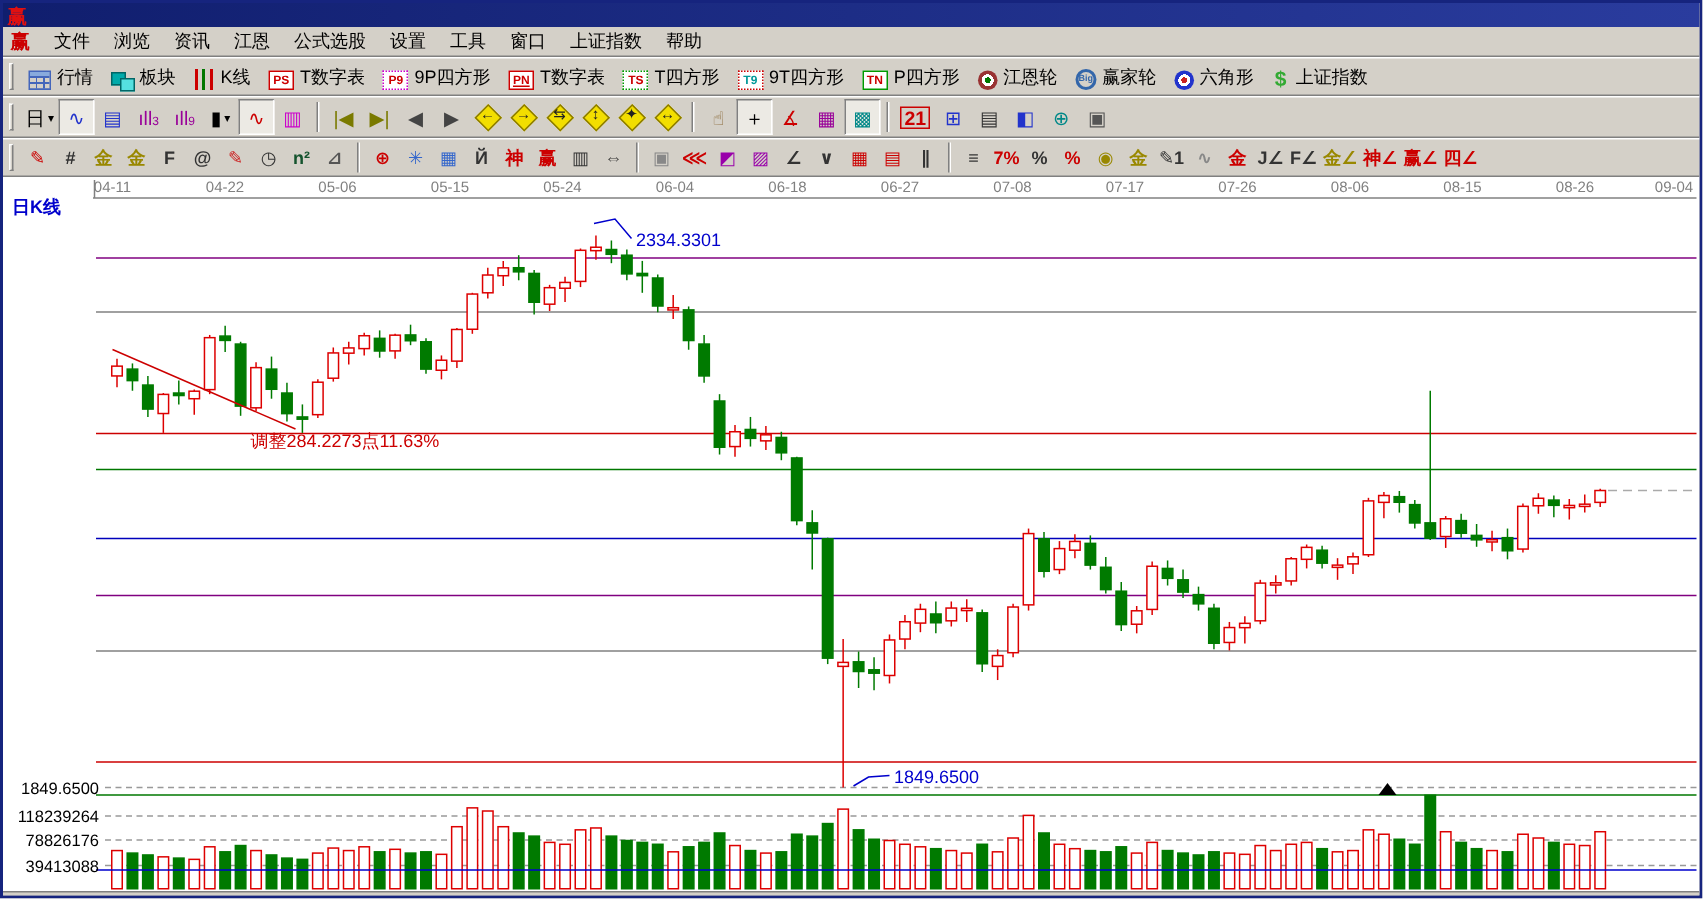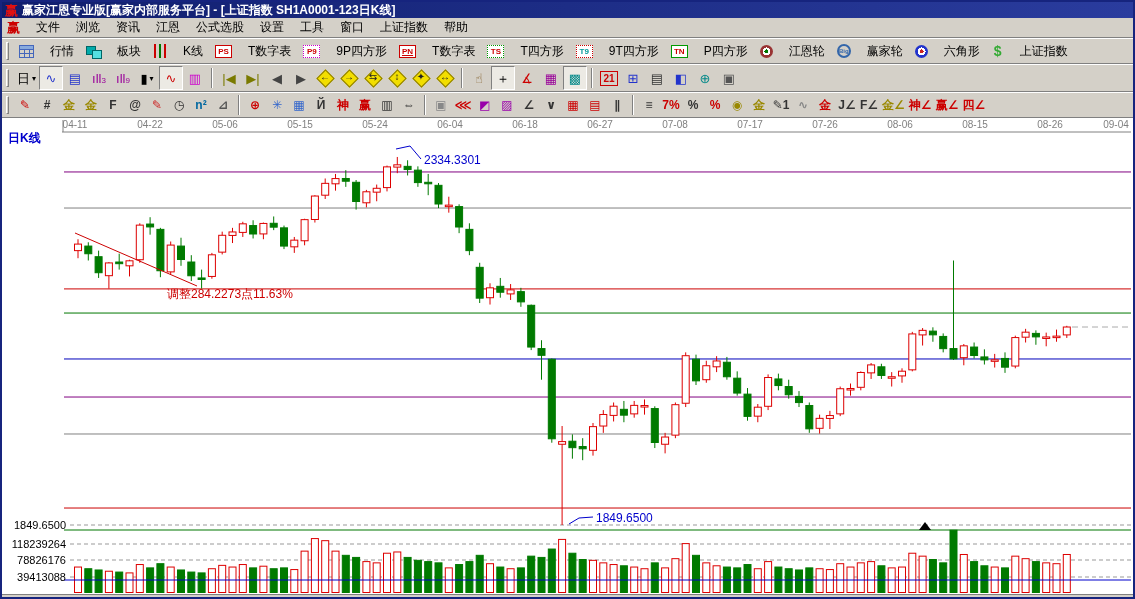--- a/index.html
+++ b/index.html
@@ -26,21 +26,21 @@
   .toolbar { background:#D4D0C8; display:flex; align-items:center; border-top:1px solid #FFFFFF;
              border-bottom:1px solid #808080; padding-left:2px; overflow:hidden; white-space:nowrap; }
   .tb1 { height:26px; flex:0 0 26px; }
   .tb2 { height:28px; flex:0 0 28px; }
   .tb3 { height:26px; flex:0 0 26px; }
   .tb-grip { width:3px; height:18px; border:1px solid; border-color:#fff #808080 #808080 #fff;
              margin:0 5px 0 2px; flex:0 0 3px; }
   .tb-sep { width:2px; height:20px; border-left:1px solid #808080; border-right:1px solid #fff;
             margin:0 4px; flex:0 0 2px; }
 
-  .tb1-btn { display:flex; align-items:center; gap:16px; padding:2px 6px 2px 4px; height:24px;
+  .tb1-btn { display:flex; align-items:flex-end; gap:4px; padding:2px 6px 2px 4px; height:24px;
              border:1px solid transparent; cursor:default; }
   .tlabel { font-size:12px; color:#000; }
 
   .ticon { display:inline-flex; align-items:center; justify-content:center; }
   .icon-table { width:15px; height:13px; border:1px solid #4466BB; background:
       linear-gradient(#88AADD 0 3px, transparent 3px),
       repeating-linear-gradient(to right, transparent 0 4px, #4466BB 4px 5px),
       repeating-linear-gradient(to bottom, transparent 0 3px, #4466BB 3px 4px); }
   .icon-blocks { width:15px; height:13px; position:relative; }
   .icon-blocks::before { content:""; position:absolute; left:0; top:1px; width:8px; height:7px;
@@ -81,21 +81,20 @@
   svg { display:block; }
   .bottom-strip { flex:1 1 auto; background:#D4D0C8; border-top:1px solid #808080; }
 </style>
 </head>
 <body>
 
 <div class="window">
 
   <div class="titlebar">
     <span class="title-logo">赢</span>
-    <span class="title-text">赢家江恩专业版[赢家内部服务平台] - [上证指数  SH1A0001-123日K线]</span>
   </div>
 
   <div class="menubar" id="menubar">
     <span class="menu-logo">赢</span>
   <span class="menu-item">文件</span>
       <span class="menu-item">浏览</span>
       <span class="menu-item">资讯</span>
       <span class="menu-item">江恩</span>
       <span class="menu-item">公式选股</span>
       <span class="menu-item">设置</span>
@@ -244,21 +243,21 @@
         <span class="g" style="color: rgb(204, 0, 0);">∡</span>
       </div>
       <div class="tb2-btn">
         <span class="g" style="color: rgb(153, 0, 153);">▦</span>
       </div>
       <div class="tb2-btn pressed">
         <span class="g" style="color: rgb(0, 136, 136);">▩</span>
       </div>
       <div class="tb-sep"></div>
       <div class="tb2-btn">
-        <span class="g" style="color: rgb(204, 0, 0); border: 1px solid rgb(204, 0, 0); font-size: 10px; padding: 0px 2px; font-weight: bold;">21</span>
+        <span class="g" style="color: rgb(204, 0, 0); border: 1px solid rgb(204, 0, 0); font-size: 13px; padding: 0px 2px; font-weight: bold;">21</span>
       </div>
       <div class="tb2-btn">
         <span class="g" style="color: rgb(34, 51, 204);">⊞</span>
       </div>
       <div class="tb2-btn">
         <span class="g" style="color: rgb(51, 51, 51);">▤</span>
       </div>
       <div class="tb2-btn">
         <span class="g" style="color: rgb(34, 51, 204);">◧</span>
       </div>
@@ -289,21 +288,21 @@
       <div class="tb3-btn">
         <span class="g" style="color: rgb(51, 51, 51);">@</span>
       </div>
       <div class="tb3-btn">
         <span class="g" style="color: rgb(204, 34, 34);">✎</span>
       </div>
       <div class="tb3-btn">
         <span class="g" style="color: rgb(51, 51, 51);">◷</span>
       </div>
       <div class="tb3-btn">
-        <span class="g" style="color: #0369a1;">n²</span>
+        <span class="g" style="color: #14532d;">n²</span>
       </div>
       <div class="tb3-btn">
         <span class="g" style="color: rgb(85, 85, 85);">⊿</span>
       </div>
       <div class="tb-sep"></div>
       <div class="tb3-btn">
         <span class="g" style="color: rgb(204, 0, 0);">⊕</span>
       </div>
       <div class="tb3-btn">
         <span class="g" style="color: rgb(51, 102, 204);">✳</span>

